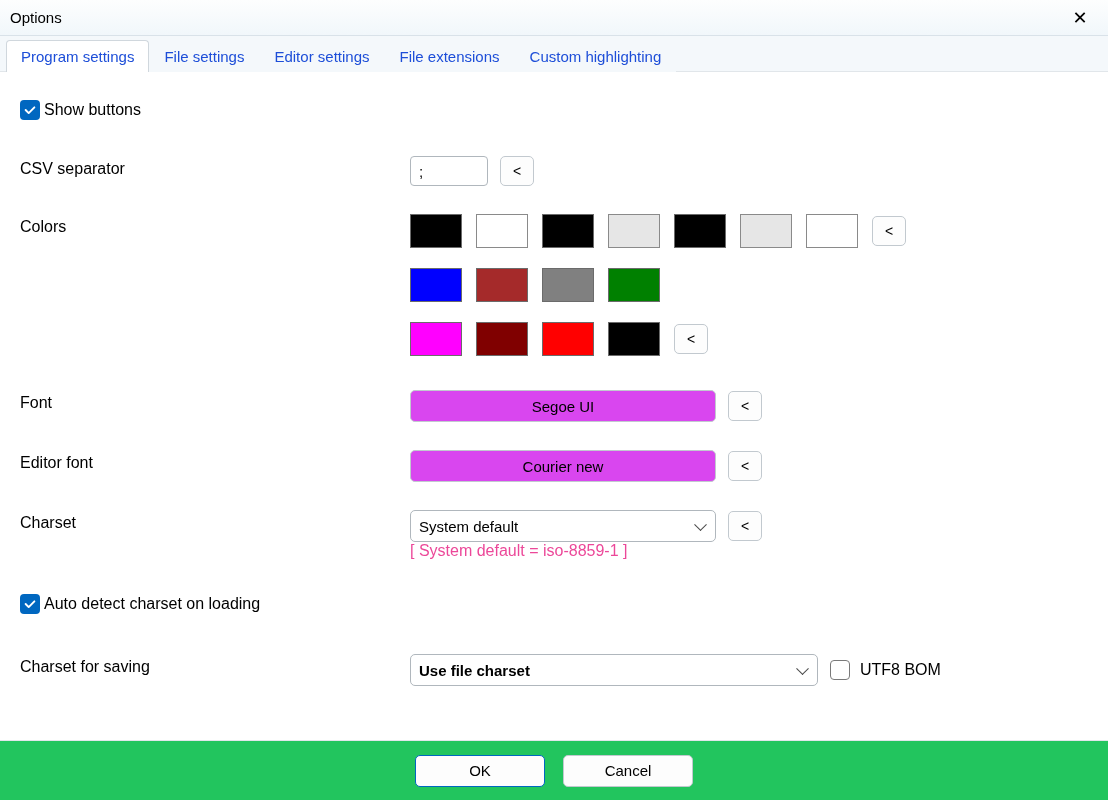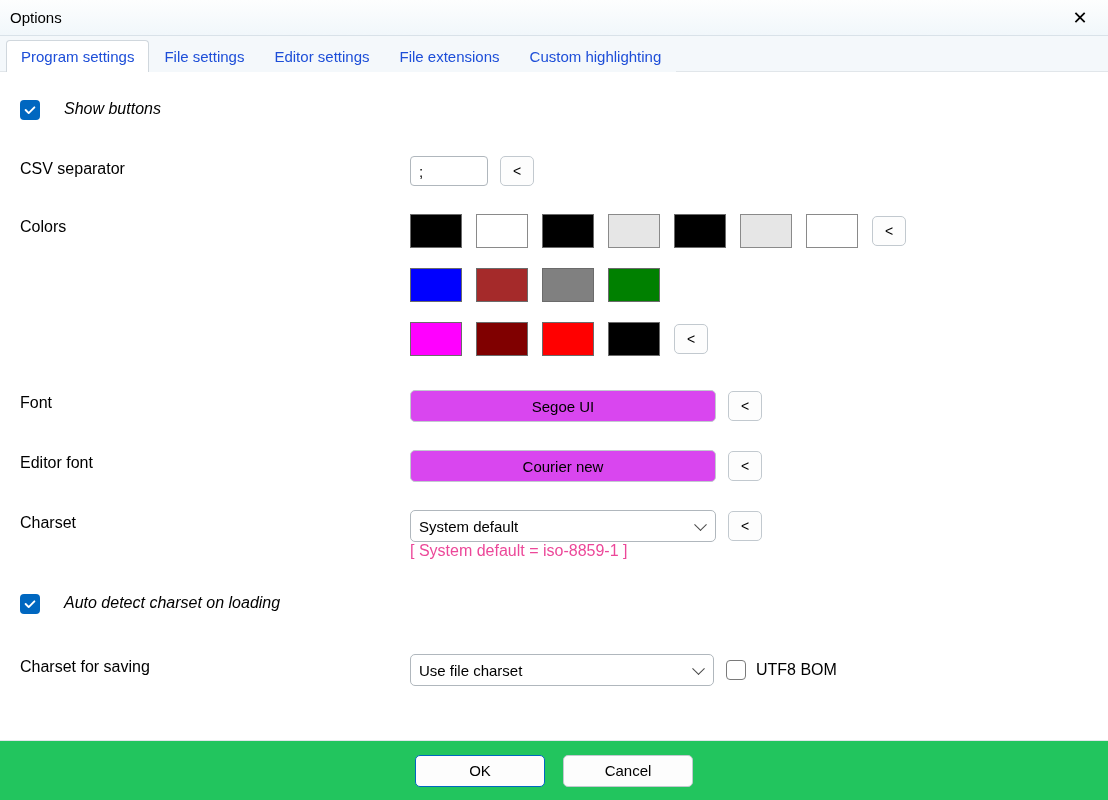--- a/index.html
+++ b/index.html
@@ -80,24 +80,23 @@
   .field-col {
     flex: 1;
     display: flex;
     flex-wrap: wrap;
     align-items: center;
     gap: 12px;
   }
 
   .checkbox-row {
     display: flex;
-    align-items: flex-start;
-    gap: 24px;
+    align-items: center;
+    gap: 4px;
     margin-bottom: 36px;
-    font-style: italic;
   }
   .checkbox {
     width: 20px; height: 20px;
     border-radius: 4px;
     background: #0067c0;
     display: flex; align-items: center; justify-content: center;
     cursor: pointer;
   }
   .checkbox svg { width: 14px; height: 14px; }
   .checkbox.unchecked {
@@ -156,21 +155,21 @@
     border-radius: 5px;
     background: #fff;
     padding: 0 30px 0 8px;
     font-size: 15px;
     font-family: inherit;
     position: relative;
     display: flex;
     align-items: center;
     cursor: pointer;
   }
-  .select.wide { width: 304px; }
+  .select.wide { width: 408px; font-weight: bold; }
   .select::after {
     content: "";
     position: absolute;
     right: 10px; top: 50%;
     width: 8px; height: 8px;
     border-right: 1.5px solid #4a4a4a;
     border-bottom: 1.5px solid #4a4a4a;
     transform: translateY(-65%) rotate(45deg);
   }
 

